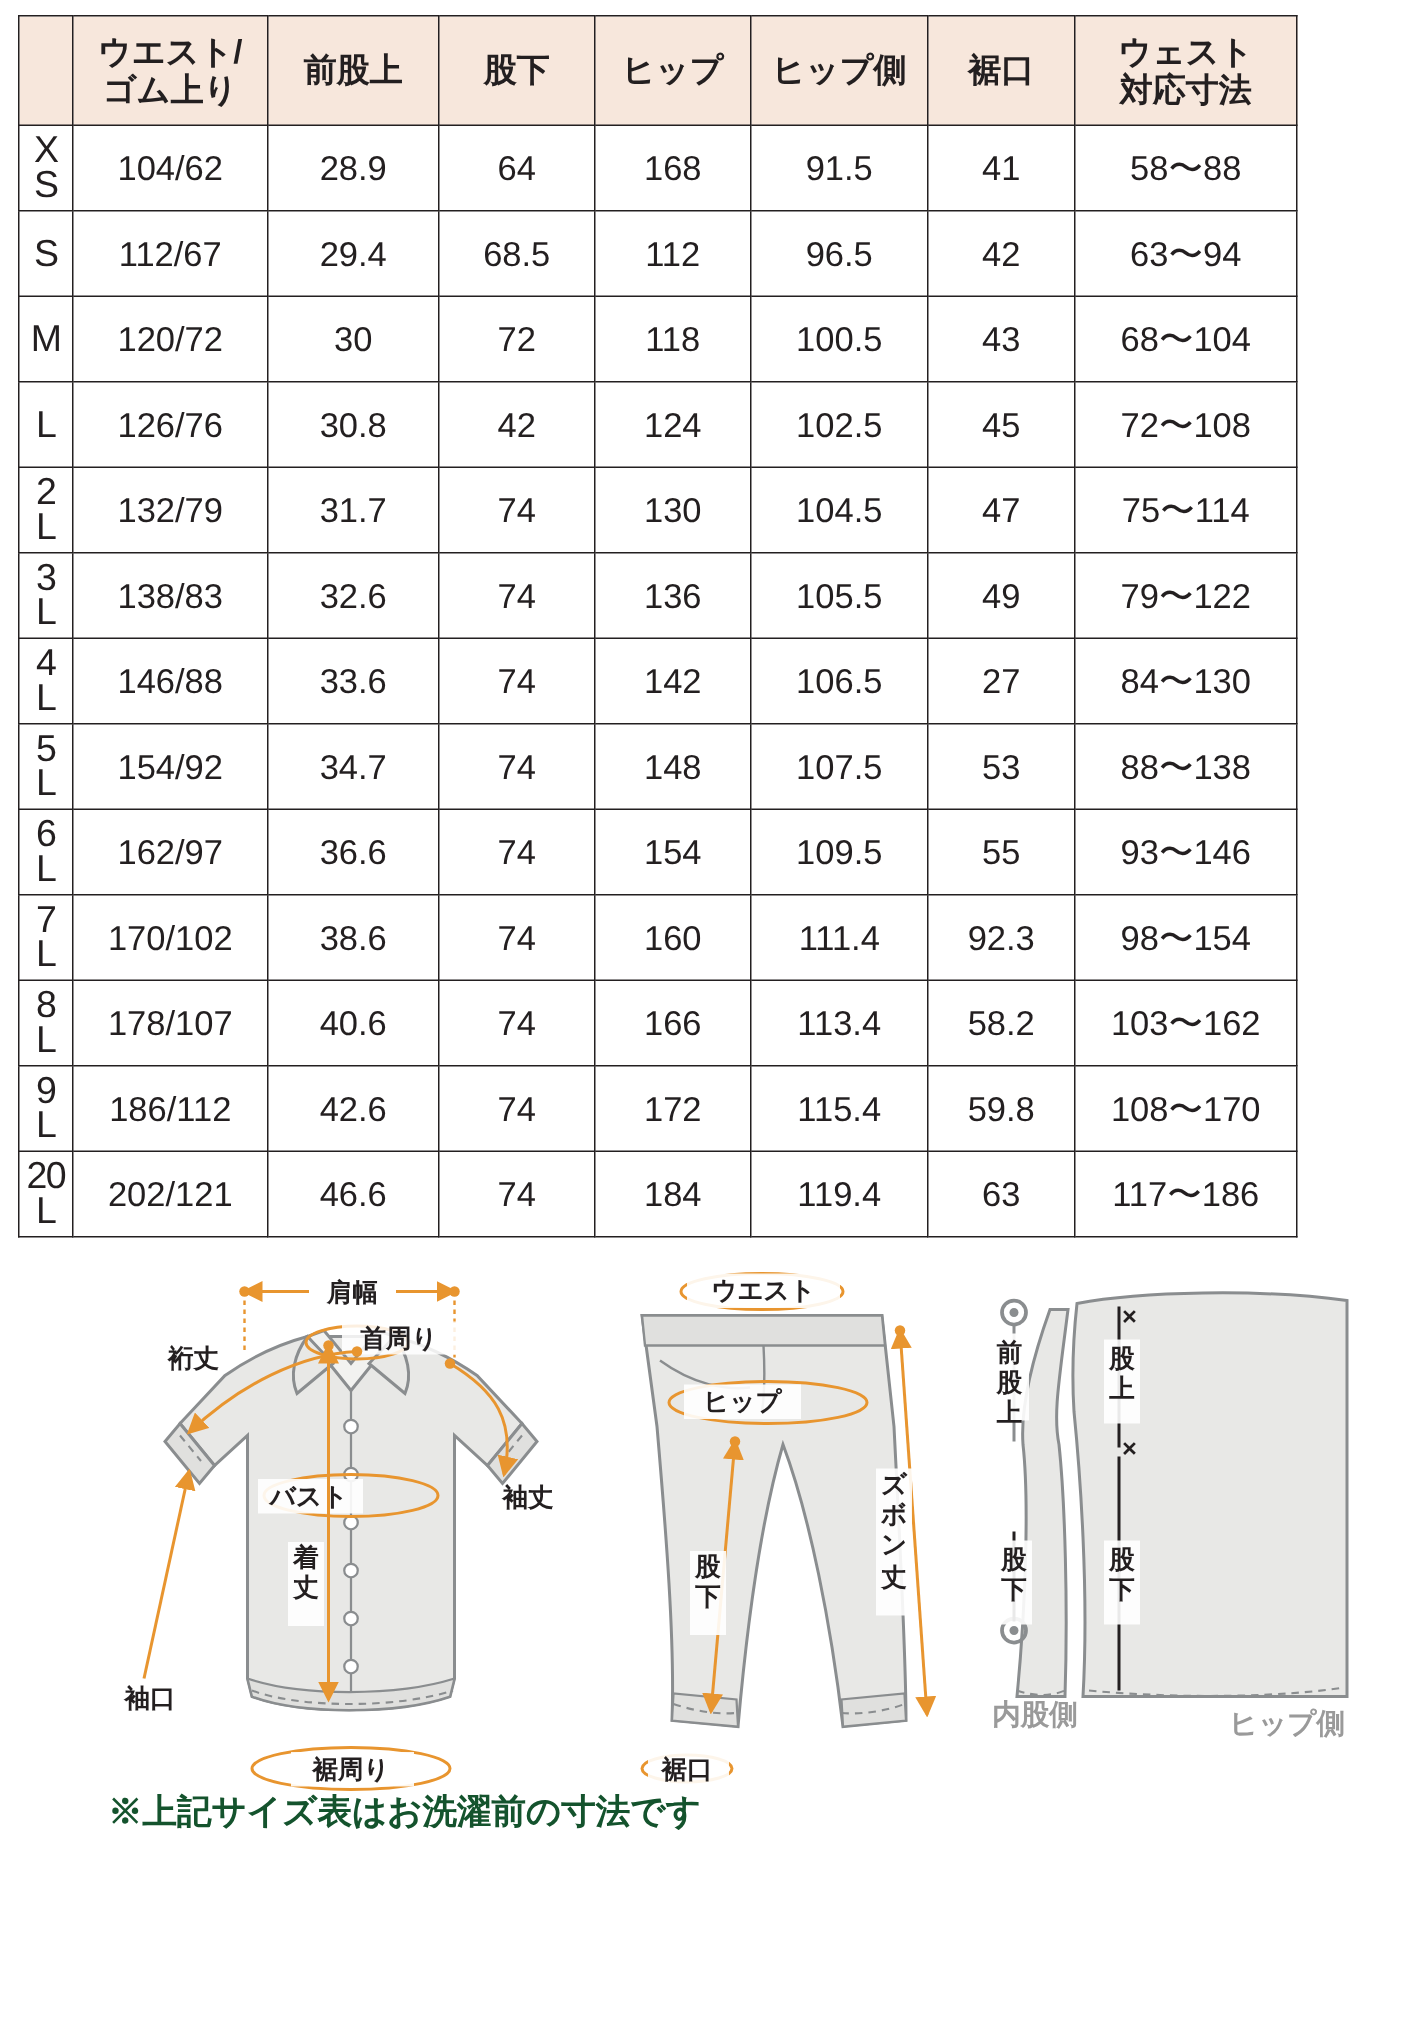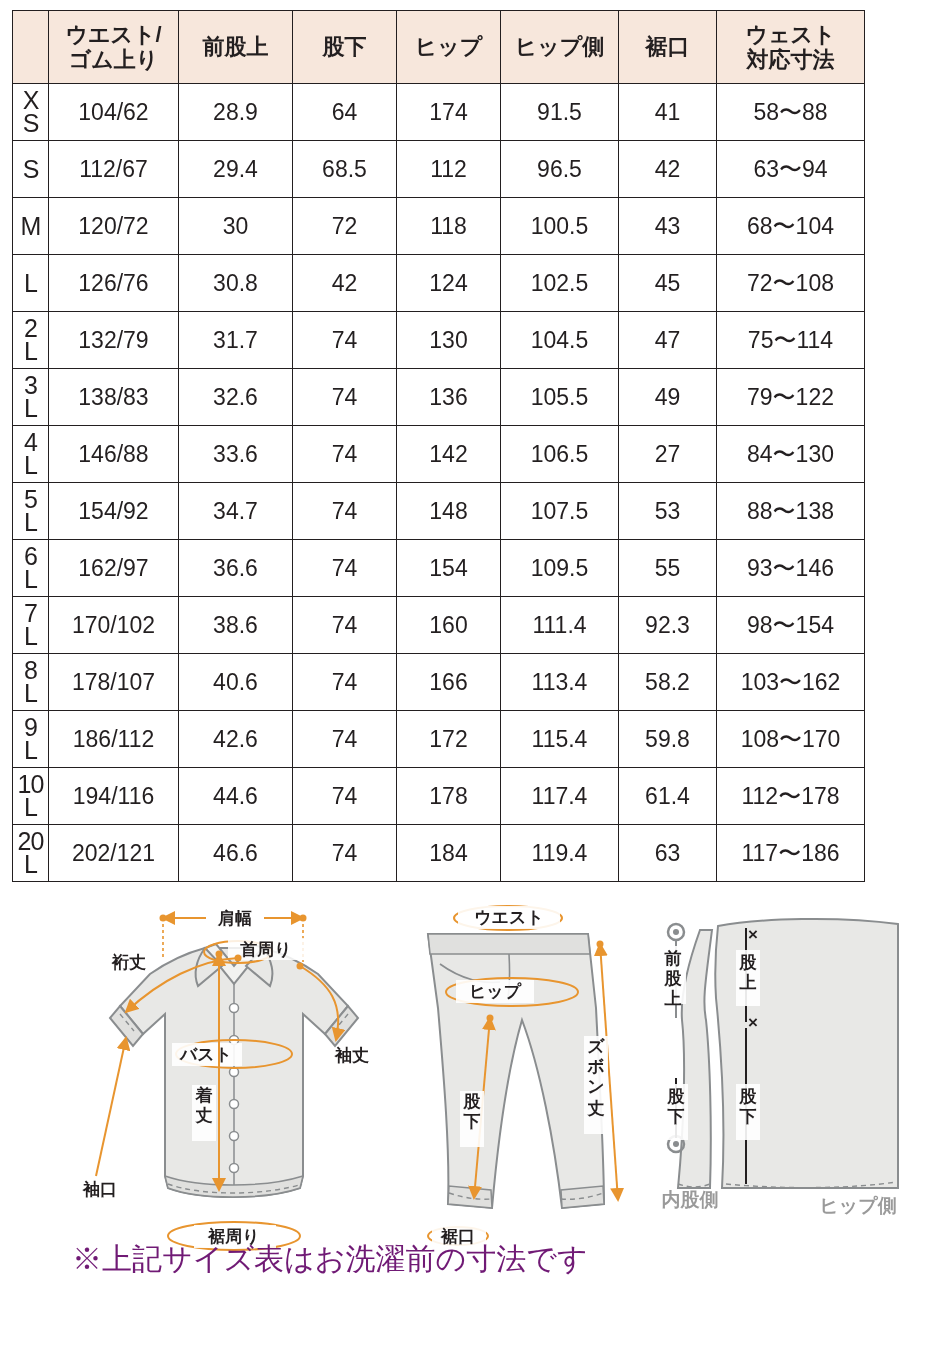--- a/index.html
+++ b/index.html
@@ -76,23 +76,23 @@
     width: 765px;
     height: 400px;
     margin-top: 6px;
   }
   .illus svg { display: block; }
 
   .note {
     position: absolute;
     left: 72px;
     bottom: 8px;
-    font-size: 30px;
-    font-weight: normal;
-    color: #701a75;
+    font-size: 23px;
+    font-weight: bold;
+    color: #14532d;
     letter-spacing: 0px;
   }
 </style>
 </head>
 <body>
 
 <div class="page">
 
   <table class="size-table">
     <colgroup>
@@ -125,21 +125,21 @@
     </thead>
     <tbody id="size-table-body">
         <tr>
           <td class="size-label">
             <span class="stack">X</span>
             <span class="stack">S</span>
           </td>
           <td>104/62</td>
           <td>28.9</td>
           <td>64</td>
-          <td>174</td>
+          <td>168</td>
           <td>91.5</td>
           <td>41</td>
           <td>58〜88</td>
         </tr>
         <tr>
           <td class="size-label">
             <span class="stack">S</span>
           </td>
           <td>112/67</td>
           <td>29.4</td>
@@ -269,33 +269,20 @@
             <span class="stack">9</span>
             <span class="stack">L</span>
           </td>
           <td>186/112</td>
           <td>42.6</td>
           <td>74</td>
           <td>172</td>
           <td>115.4</td>
           <td>59.8</td>
           <td>108〜170</td>
-        </tr>
-        <tr>
-          <td class="size-label">
-            <span class="stack">10</span>
-            <span class="stack">L</span>
-          </td>
-          <td>194/116</td>
-          <td>44.6</td>
-          <td>74</td>
-          <td>178</td>
-          <td>117.4</td>
-          <td>61.4</td>
-          <td>112〜178</td>
         </tr>
         <tr>
           <td class="size-label">
             <span class="stack">20</span>
             <span class="stack">L</span>
           </td>
           <td>202/121</td>
           <td>46.6</td>
           <td>74</td>
           <td>184</td>

